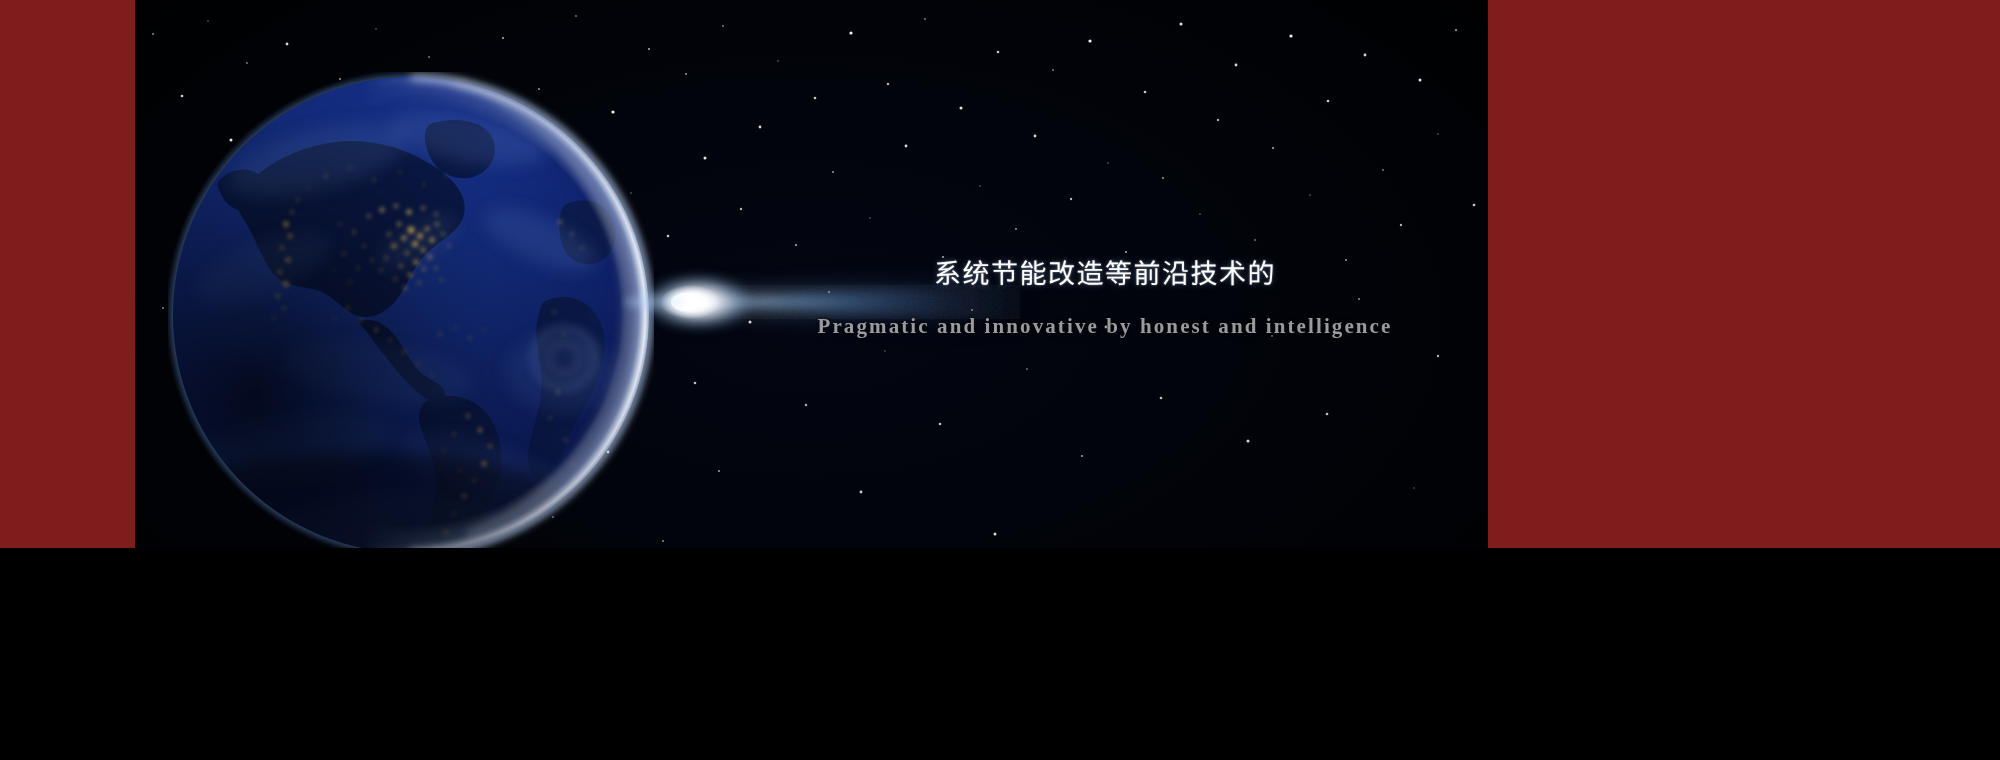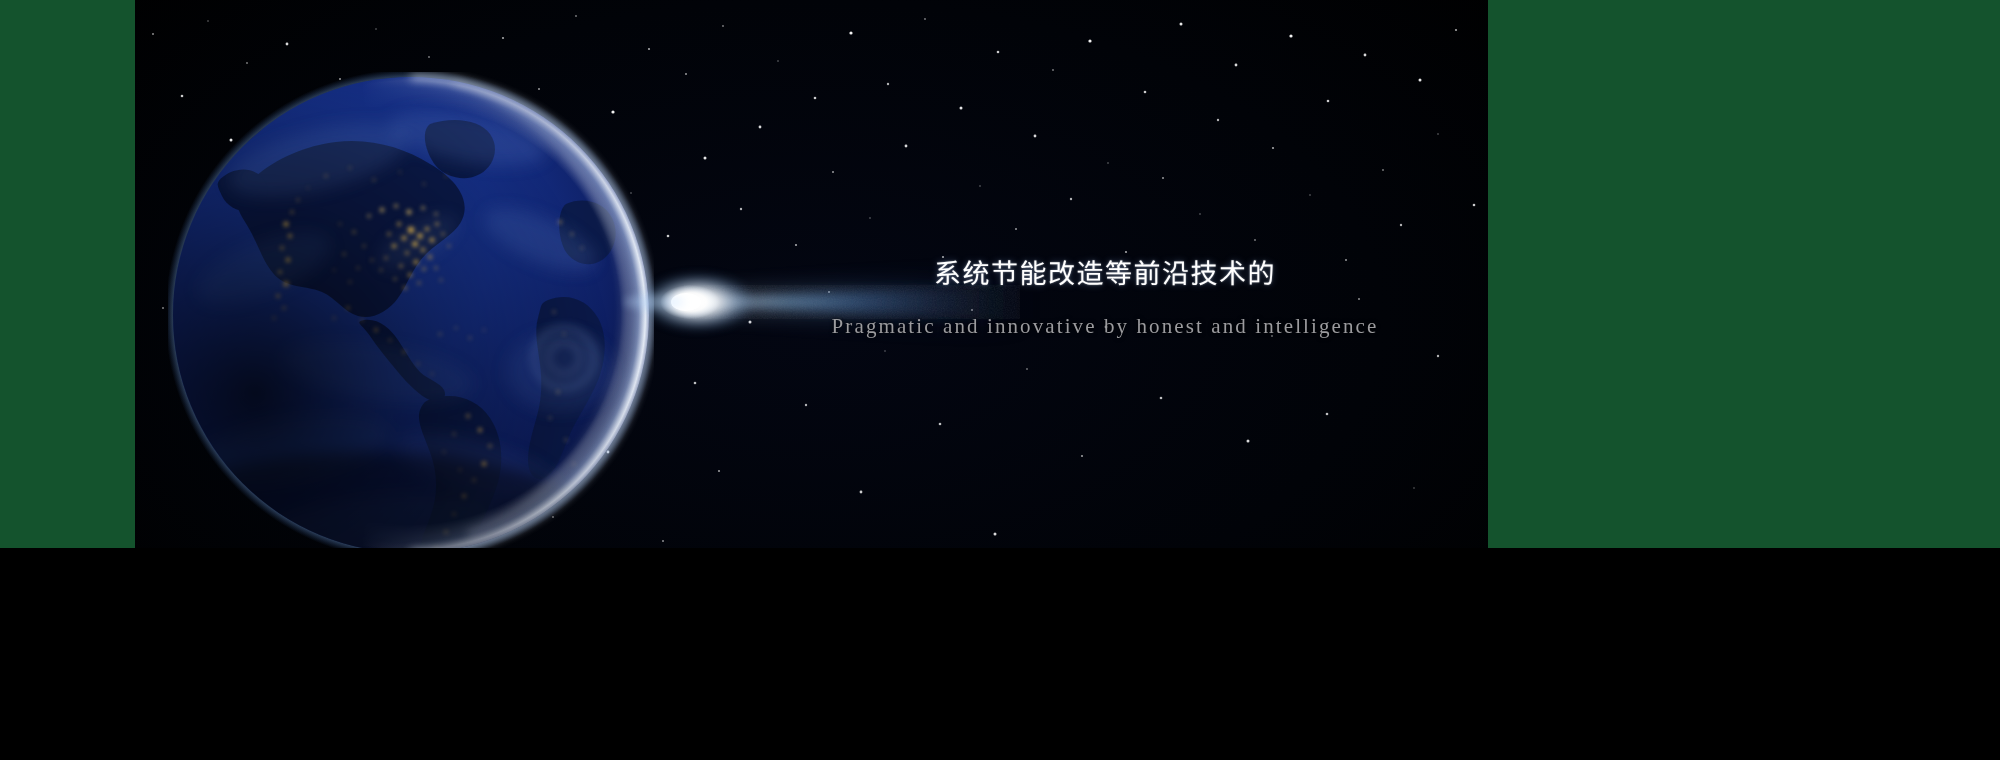--- a/index.html
+++ b/index.html
@@ -12,21 +12,21 @@
     width: 2000px;
     height: 760px;
     overflow: hidden;
     font-family: "Liberation Sans", sans-serif;
   }
 
   #banner {
     position: relative;
     width: 2000px;
     height: 548px;
-    background: #14532d;
+    background: #7f1d1d;
     overflow: hidden;
   }
 
   
   #starfield {
     position: absolute;
     left: 135px;
     top: 0;
     width: 1353px;
     height: 760px;
@@ -74,21 +74,21 @@
     letter-spacing: 1.5px;
     white-space: nowrap;
     text-shadow: 0 0 7px rgba(150,190,255,0.38), 0 0 2px rgba(255,255,255,0.5);
   }
   #subtitle {
     display: block;
     margin-top: 21px;
     color: #9b9b9e;
     font-family: "Liberation Serif", "DejaVu Serif", serif;
     font-size: 21px;
-    font-weight: 400;
+    font-weight: 700;
     letter-spacing: 2.1px;
     white-space: nowrap;
     text-shadow: 0 0 4px rgba(0,0,0,0.9);
   }
 </style>
 </head>
 <body>
 
 <div id="banner">
 

